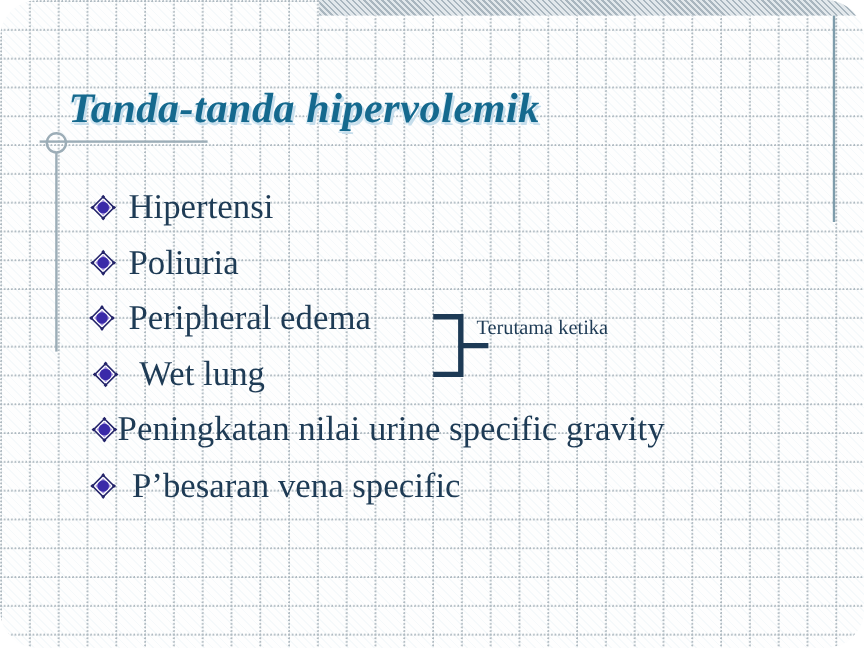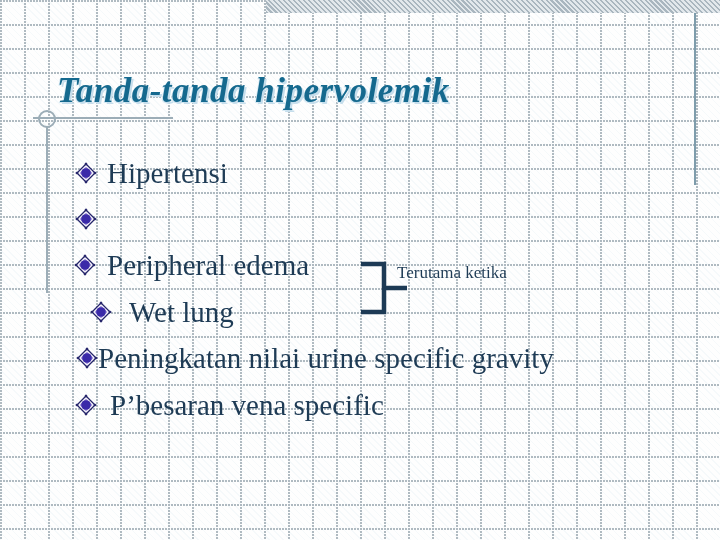--- a/index.html
+++ b/index.html
@@ -5,20 +5,21 @@
   html,body{margin:0;padding:0;}
   body{width:720px;height:540px;font-family:"Liberation Serif", serif;}
   .slide{
     position:relative;width:720px;height:540px;overflow:hidden;
     background-color:#fefefe;
     background-image:
       radial-gradient(circle at 1px 1px, #aeb9c0 0.7px, transparent 1px),
       radial-gradient(circle at 1px 1px, #aeb9c0 0.7px, transparent 1px),
       repeating-linear-gradient(45deg, rgba(170,205,222,0.10) 0 1px, transparent 1px 5px);
     background-size:24px 3px, 3px 24px, auto;
+    border-radius:32px;
   }
   .top-band{
     position:absolute;left:266px;top:0;width:454px;height:13px;
     background:repeating-linear-gradient(45deg,#a9b6bf 0 1.5px,#e2e8ec 1.5px 3.5px);
   }
   .right-vline{position:absolute;left:694px;top:13px;width:2px;height:172px;background:#7e9cab;}
   .slide-title{
     position:absolute;left:57px;top:71px;width:620px;
     font-size:35px;font-weight:bold;font-style:italic;
     color:#15698e;letter-spacing:0.5px;white-space:nowrap;
@@ -56,33 +57,34 @@
     <span class="btxt" style="margin-left:107px;">Hipertensi</span>
   </div>
 
   <div class="bullet-row" style="left:0;top:199px;">
     <svg class="bullet-icon" style="left:75px;" viewBox="0 0 22 22">
       <path d="M11 2 L20 11 L11 20 L2 11 Z" fill="#ffffff" stroke="#24246a" stroke-width="1.3"></path>
       <path d="M11 0.2 L12.6 2 L11 3.8 L9.4 2 Z M19.9 9.4 L21.8 11 L19.9 12.6 L18.2 11 Z M11 18.2 L12.6 20 L11 21.8 L9.4 20 Z M2 9.4 L3.8 11 L2 12.6 L0.2 11 Z" fill="#24246a"></path>
       <path d="M11 4.5 L17.5 11 L11 17.5 L4.5 11 Z" fill="#a493dd"></path>
       <circle cx="11" cy="11" r="4.8" fill="#3a2aa8"></circle>
     </svg>
+    <span class="btxt" style="margin-left:107px;">Poliuria</span>
   </div>
 
   <div class="bullet-row" style="left:0;top:245px;">
     <svg class="bullet-icon" style="left:74px;" viewBox="0 0 22 22">
       <path d="M11 2 L20 11 L11 20 L2 11 Z" fill="#ffffff" stroke="#24246a" stroke-width="1.3"></path>
       <path d="M11 0.2 L12.6 2 L11 3.8 L9.4 2 Z M19.9 9.4 L21.8 11 L19.9 12.6 L18.2 11 Z M11 18.2 L12.6 20 L11 21.8 L9.4 20 Z M2 9.4 L3.8 11 L2 12.6 L0.2 11 Z" fill="#24246a"></path>
       <path d="M11 4.5 L17.5 11 L11 17.5 L4.5 11 Z" fill="#a493dd"></path>
       <circle cx="11" cy="11" r="4.8" fill="#3a2aa8"></circle>
     </svg>
     <span class="btxt" style="margin-left:107px;">Peripheral edema</span>
   </div>
 
-  <div class="bullet-row" style="left:17px;top:292px;text-align:right;">
+  <div class="bullet-row" style="left:4px;top:292px;text-align:right;">
     <svg class="bullet-icon" style="left:73px;" viewBox="0 0 22 22">
       <path d="M11 2 L20 11 L11 20 L2 11 Z" fill="#ffffff" stroke="#24246a" stroke-width="1.3"></path>
       <path d="M11 0.2 L12.6 2 L11 3.8 L9.4 2 Z M19.9 9.4 L21.8 11 L19.9 12.6 L18.2 11 Z M11 18.2 L12.6 20 L11 21.8 L9.4 20 Z M2 9.4 L3.8 11 L2 12.6 L0.2 11 Z" fill="#24246a"></path>
       <path d="M11 4.5 L17.5 11 L11 17.5 L4.5 11 Z" fill="#a493dd"></path>
       <circle cx="11" cy="11" r="4.8" fill="#3a2aa8"></circle>
     </svg>
     <span class="btxt" style="margin-left:112px;">Wet lung</span>
   </div>
 
   <div class="bullet-row" style="left:0;top:338px;">

